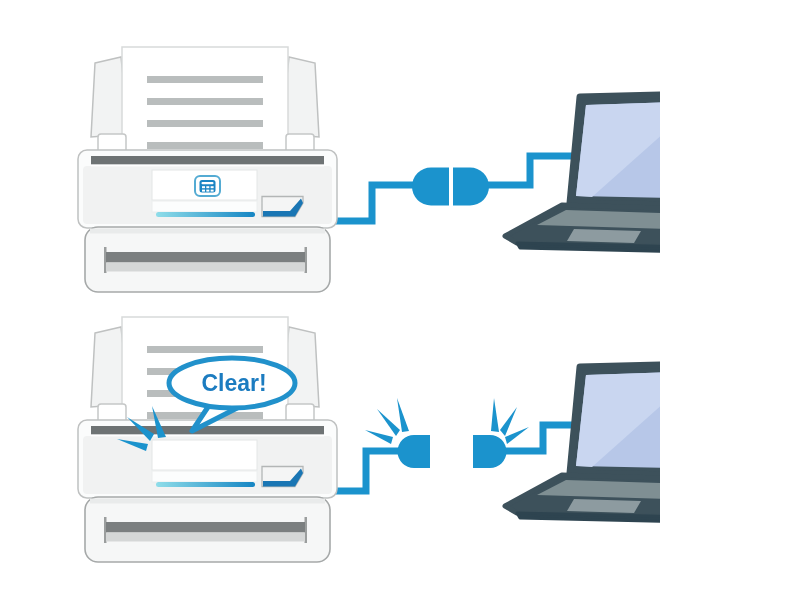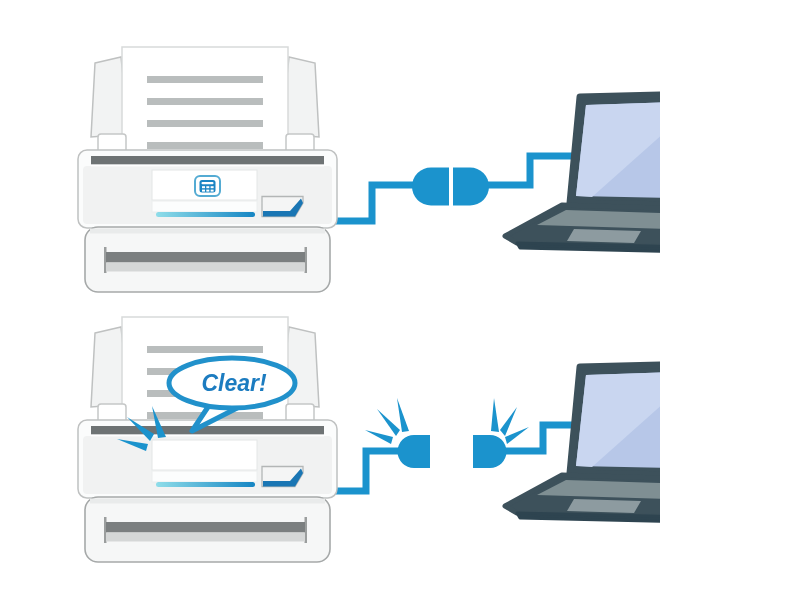--- a/index.html
+++ b/index.html
@@ -1,20 +1,19 @@
 <!DOCTYPE html>
 <html style="--background: #ffffff; --accent-blue: #1b93cd; --accent-blue-dark: #1a76b4; --bubble-border: #2191cb; --bubble-text: #1c7cc0; --screen-blue: #b7c7e8; --screen-highlight: #c9d6f0; --laptop-dark: #3d515b; --laptop-rim: #2e4450; --laptop-deck: #7f8f93; --laptop-touchpad: #8d9ba0; --printer-body: #fbfcfc; --printer-outline: #bfc1c1; --printer-panel-bg: #f1f2f2; --printer-base: #f6f7f7; --printer-base-outline: #a6a9a9; --paper-line: #b9bdbd; --slot-gray: #6e7374; --slot-dark: #7b7f80; --slot-light: #d5d7d7; --bracket-dark: #43484a; --stripe-cyan: #8fdde9; --stripe-blue: #1585c3;"><head>
 <meta charset="utf-8">
 <style>
   html,body{margin:0;padding:0;background:#fff;}
   .stage{
     width:660px;height:600px;position:relative;overflow:hidden;
     background:var(--background,#ffffff);
     font-family:"Liberation Sans",sans-serif;
-    font-style:italic;
   }
   svg{display:block;}
   .bubble-label{
     font-family:"Liberation Sans",sans-serif;
     font-weight:bold;
     font-size:23px;
     letter-spacing:0px;
     fill:var(--bubble-text,#1c7cc0);
   }
 </style>

